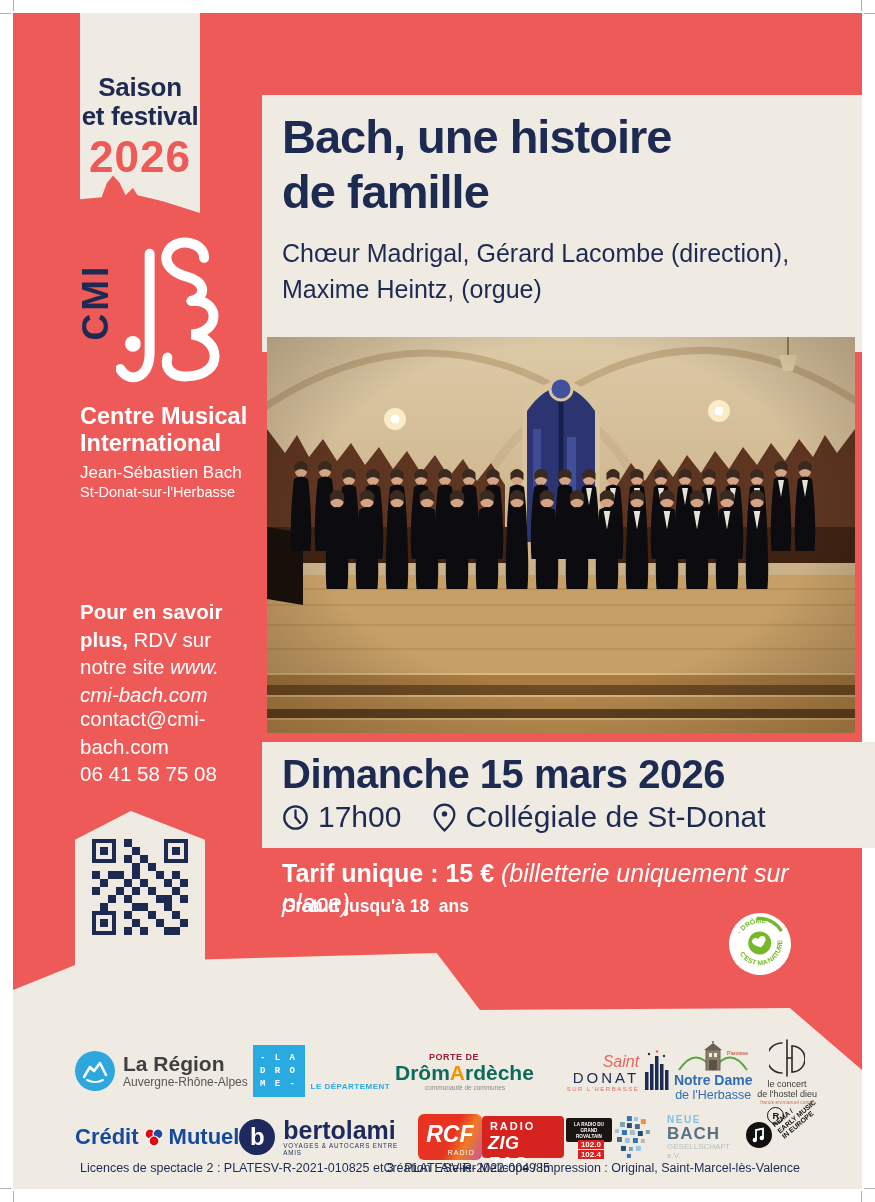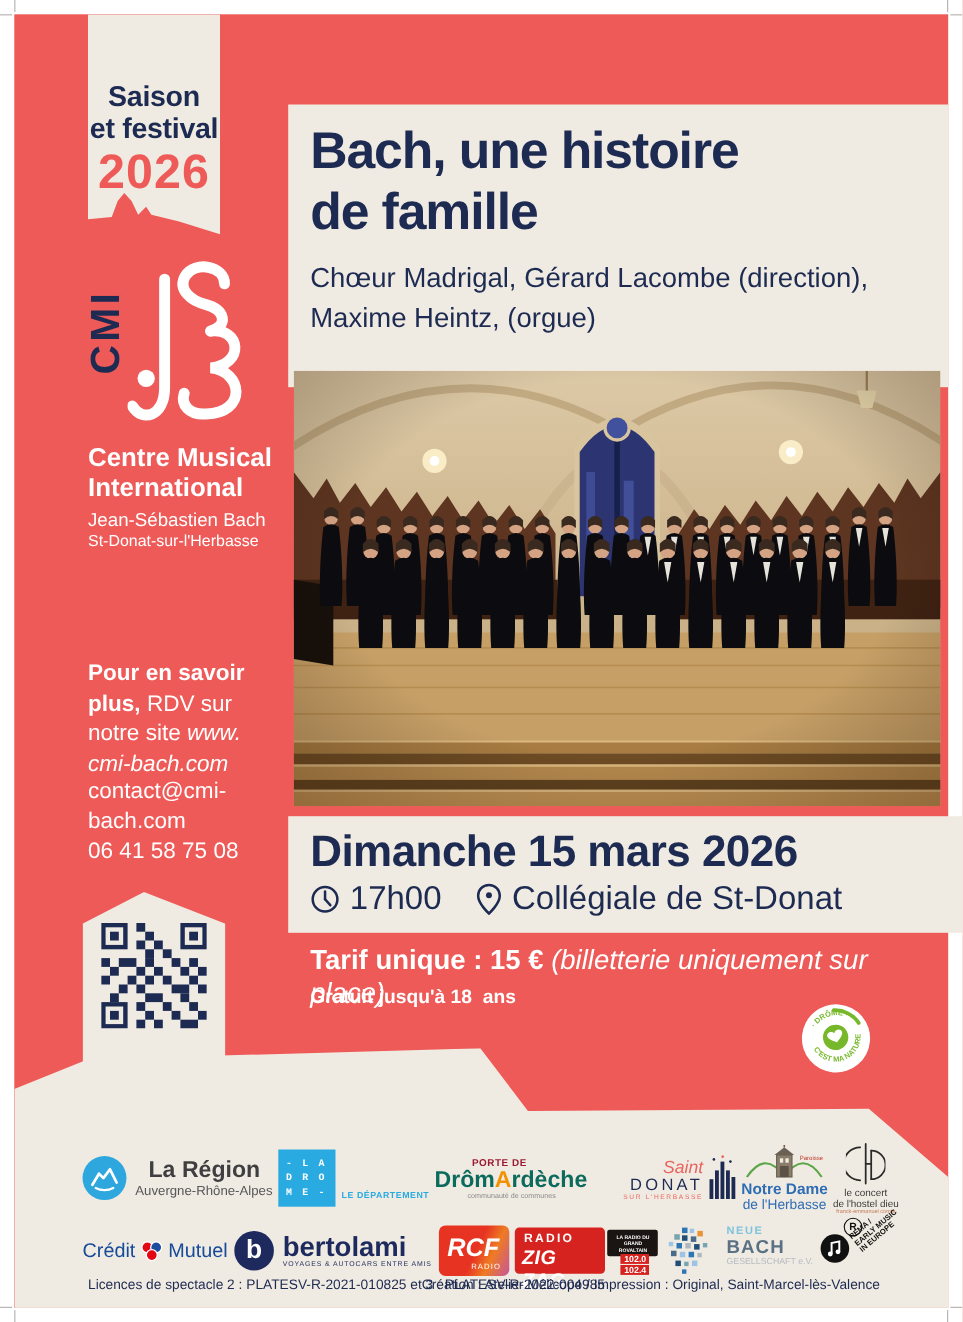--- a/index.html
+++ b/index.html
@@ -55,21 +55,21 @@
 
   
   .footer-bg{position:absolute;left:0;top:935px;width:849px;height:241px;background:#f0ebe2;z-index:1;
      clip-path:polygon(0 17.4%,7.9% 6.2%,49.9% 2.1%,55% 25.7%,91.5% 24.9%,100% 50.6%,100% 100%,0 100%);}
   .prow{position:absolute;left:62px;right:45px;display:flex;align-items:center;justify-content:space-between;z-index:3;}
   .prow1{top:1022px;height:72px;}
   .prow2{top:1098px;height:52px;right:55px;}
   .plogo{display:flex;align-items:center;}
 
   .lr-circle{width:40px;height:40px;border-radius:50%;background:#2ea7df;display:flex;align-items:center;justify-content:center;}
-  .lr-txt .n{font-size:21px;font-weight:bold;color:#3f3e40;line-height:22px;margin-left:12px;}
+  .lr-txt .n{font-size:21px;font-weight:bold;color:#3f3e40;line-height:22px;}
   .lr-txt .s{font-size:12px;color:#575659;}
 
   .dr-sq{width:52px;height:52px;background:#29abe2;color:#fff;font-family:"Liberation Mono",monospace;
          font-size:9px;font-weight:bold;line-height:13px;letter-spacing:2px;display:flex;flex-direction:column;
          align-items:center;justify-content:center;}
   .dr-dept{font-size:8px;font-weight:bold;color:#29abe2;margin:30px 0 0 6px;letter-spacing:.5px;}
 
   .da{display:flex;flex-direction:column;align-items:flex-start;}
   .da .top{font-size:9px;font-weight:bold;color:#9b1b33;letter-spacing:.5px;margin-left:34px;}
   .da .main{font-size:21px;font-weight:bold;color:#0c6b5d;line-height:22px;}
@@ -84,21 +84,21 @@
 
   .nd{display:flex;flex-direction:column;align-items:center;}
   .nd .l1{font-size:14px;font-weight:bold;color:#2e6db4;line-height:15px;}
   .nd .l2{font-size:12.5px;color:#2e6db4;line-height:14px;}
 
   .hd{display:flex;flex-direction:column;align-items:center;}
   .hd .l{font-size:9px;color:#3a3a3a;line-height:10px;}
   .hd .l3{font-size:5px;color:#c47a5a;}
 
   .cm{display:flex;align-items:center;gap:4px;}
-  .cm .w{font-size:18px;font-weight:normal;color:#164a9a;}
+  .cm .w{font-size:22px;font-weight:bold;color:#164a9a;}
 
   .bt{display:flex;align-items:center;gap:8px;}
   .bt-c{width:36px;height:36px;border-radius:50%;background:#1e2a5e;color:#fff;font-size:24px;font-weight:bold;
         display:flex;align-items:center;justify-content:center;}
   .bt-t .n{font-size:25px;font-weight:bold;color:#1e2a5e;line-height:24px;}
   .bt-t .s{font-size:6.3px;color:#1e2a5e;letter-spacing:.8px;}
 
   .rcf{position:relative;width:64px;height:46px;border-radius:6px;
        background:linear-gradient(115deg,#e63322 52%,#ef7b22 72%,#c5579a 100%);}
   .rcf .n{position:absolute;left:8px;top:7px;color:#fff;font-size:23px;font-weight:bold;font-style:italic;}

